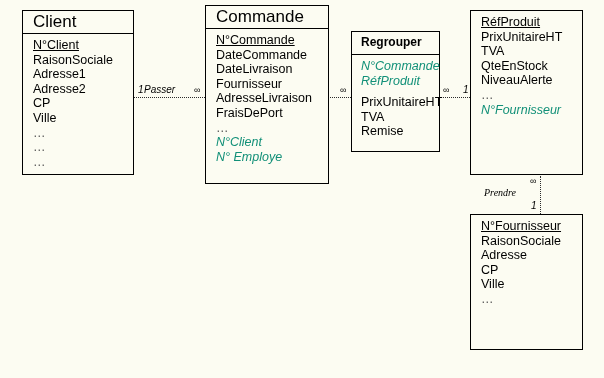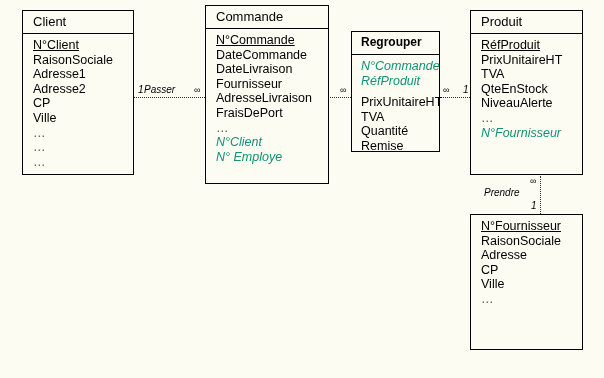--- a/index.html
+++ b/index.html
@@ -23,21 +23,21 @@
   
   .entity {
     position: absolute;
     background: #fcfcf2;
     border: 1.5px solid #000000;
     box-sizing: border-box;
   }
   .entity-title {
     border-bottom: 1.5px solid #000000;
     padding: 3px 0 4px 10px;
-    font-size: 13px;
+    font-size: 17px;
     color: #000000;
     line-height: 15px;
     white-space: nowrap;
   }
   .entity-title.assoc {
     font-weight: bold;
     font-size: 12px;
     padding-left: 9px;
   }
   .entity-body {
@@ -112,21 +112,21 @@
   <div class="rel-h" style="left:320px; top:97px; width:31px;"></div>
   <div class="card" style="left:323px; top:84px;">1</div>
   <div class="card inf" style="left:340px; top:85px;">∞</div>
 
   <div class="rel-h" style="left:440px; top:97px; width:30px;"></div>
   <div class="card inf" style="left:443px; top:85px;">∞</div>
   <div class="card" style="left:463px; top:84px;">1</div>
 
   <div class="rel-v" style="left:540px; top:176px; height:38px;"></div>
   <div class="card inf" style="left:530px; top:176px;">∞</div>
-  <div class="rel-label" style="left:484px; top:187px;">Prendre</div>
+  <div class="rel-label" style="left:484px; top:187px;font-family:Liberation Serif, serif;">Prendre</div>
   <div class="card" style="left:531px; top:200px;">1</div>
 
   <div class="entity" style="left:22px; top:10px; width:112px; height:165px;">
     <div class="entity-title">Client</div>
     <div class="entity-body">
       <div class="attr pk">N°Client</div>
       <div class="attr">RaisonSociale</div>
       <div class="attr">Adresse1</div>
       <div class="attr">Adresse2</div>
       <div class="attr">CP</div>
@@ -153,27 +153,25 @@
   </div>
 
   <div class="entity" style="left:351px; top:31px; width:89px; height:121px;">
     <div class="entity-title assoc">Regrouper</div>
     <div class="entity-body" style="padding-left:9px;">
       <div class="attr fk pkfk">N°Commande</div>
       <div class="attr fk pkfk">RéfProduit</div>
       <div class="attr" style="height:7px;"></div>
       <div class="attr">PrixUnitaireHT</div>
       <div class="attr">TVA</div>
-      <div class="attr">Quantité</div>
       <div class="attr">Remise</div>
     </div>
   </div>
 
   <div class="entity" style="left:470px; top:10px; width:113px; height:165px;">
-    <div class="entity-title">Produit</div>
     <div class="entity-body">
       <div class="attr pk">RéfProduit</div>
       <div class="attr">PrixUnitaireHT</div>
       <div class="attr">TVA</div>
       <div class="attr">QteEnStock</div>
       <div class="attr">NiveauAlerte</div>
       <div class="attr ellipsis">…</div>
       <div class="attr fk">N°Fournisseur</div>
     </div>
   </div>

